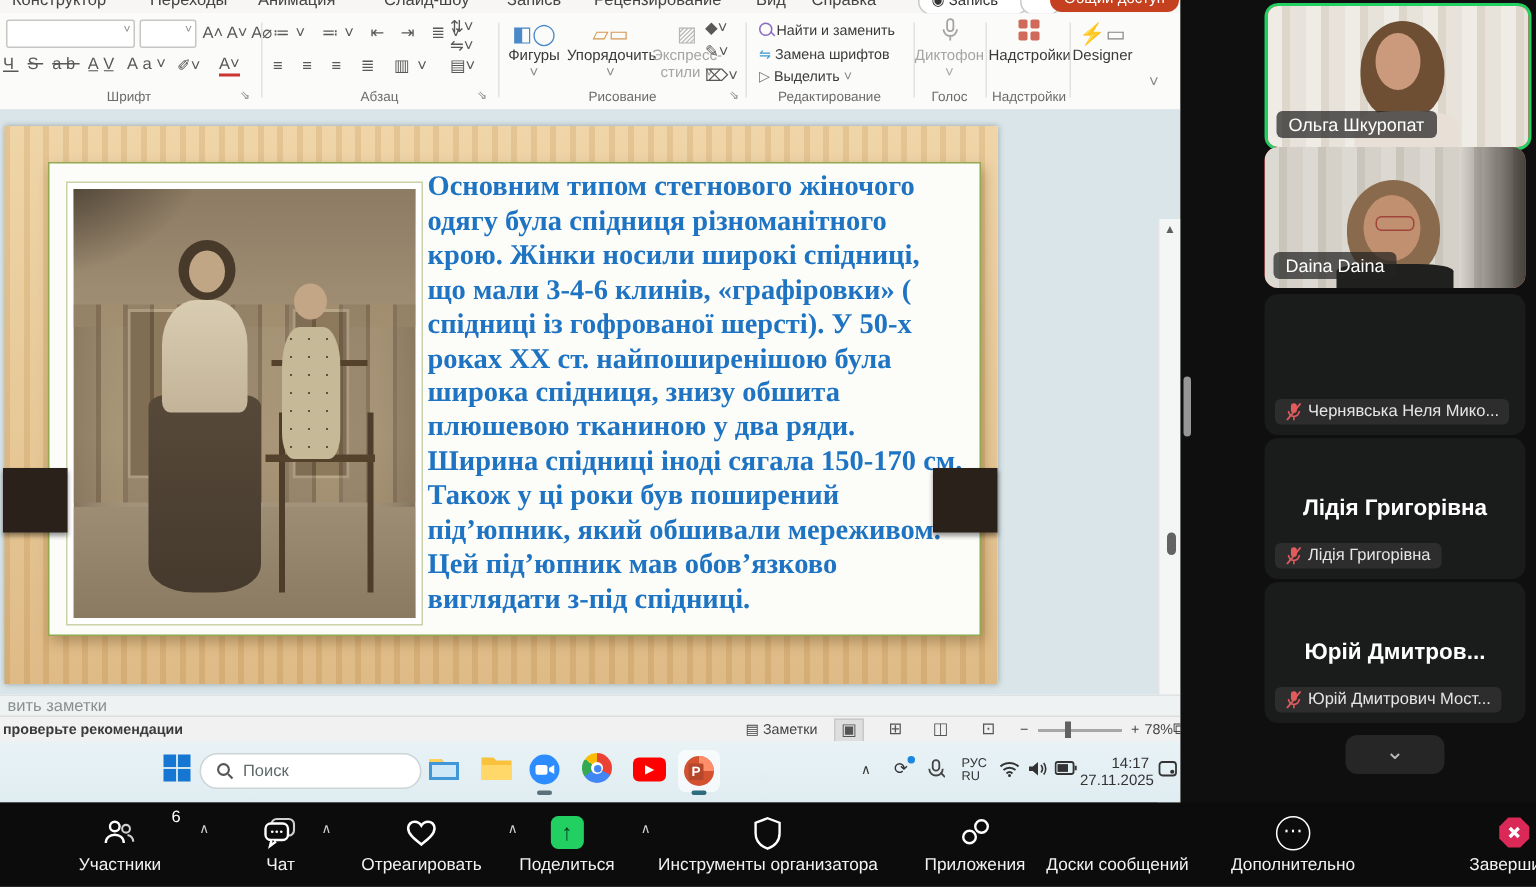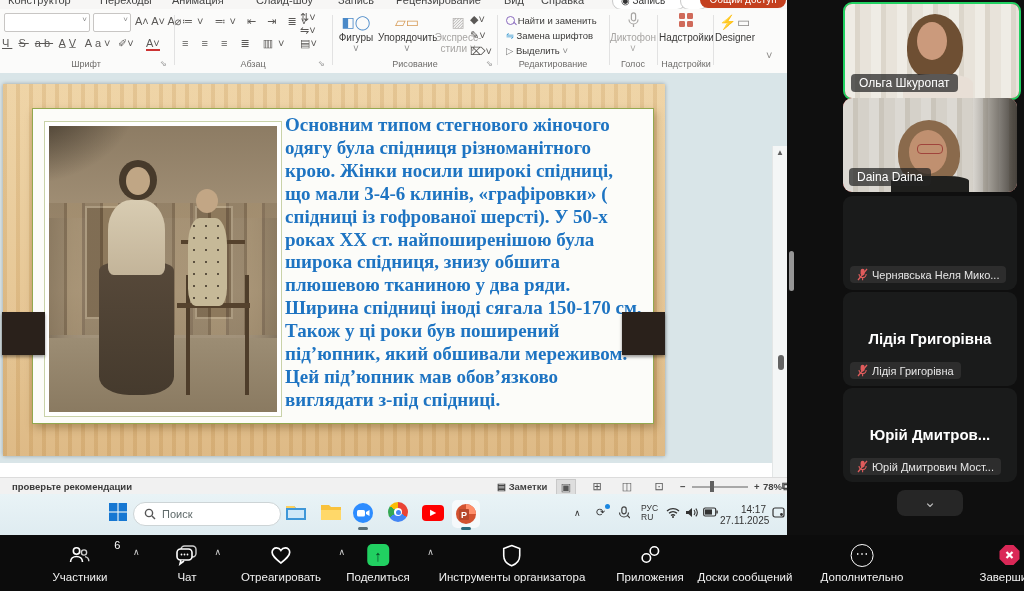--- a/index.html
+++ b/index.html
@@ -61,21 +61,21 @@
       font-weight:bold;font-size:19px;line-height:22.9px;}
   .darkrect{position:absolute;width:43px;height:43px;background:#2a211b;box-shadow:0 2px 3px rgba(0,0,0,.4);}
   #scrollcol{position:absolute;left:772px;top:73px;width:15px;height:390px;background:#f4f6f6;border-left:1px solid #e3e6e6;}
   .scr{position:absolute;left:3px;font-size:8px;color:#5f5f5f;}
   #scrthumb{position:absolute;left:5px;top:209px;width:6px;height:15px;background:#636363;border-radius:3px;}
   
   #notes{position:absolute;left:0;top:463px;width:787px;height:14px;background:#eef2f3;border-top:1px solid #dde2e3;
          font-size:11px;color:#8b8f90;line-height:14px;}
   #statusbar{position:absolute;left:0;top:477px;width:787px;height:17px;background:#f1f1f1;border-top:1px solid #dcdcdc;
          font-size:9.5px;color:#444;}
-  .sb{position:absolute;top:2px;line-height:13px;font-weight:bold;}
+  .sb{position:absolute;top:2px;line-height:13px;}
   .viewico{position:absolute;top:1px;width:18px;height:14px;text-align:center;font-size:11px;color:#555;line-height:14px;}
   #zoomtrack{position:absolute;left:692px;top:8px;width:56px;height:2px;background:#a8a8a8;}
   #zoomthumb{position:absolute;left:712px;top:3px;width:4px;height:11px;background:#616161;}
   
   #taskbar{position:absolute;left:0;top:494px;width:787px;height:41px;
       background:linear-gradient(180deg,#e9f3f6,#dfecf1);}
   .tico{position:absolute;top:8px;width:24px;height:24px;}
   #searchpill{position:absolute;left:133px;top:8px;width:146px;height:22px;background:#fff;border:1px solid #cdd4d6;
       border-radius:12px;font-size:11px;color:#5f6а6a;color:#5f6a6a;line-height:22px;}
   .appdash{position:absolute;top:33px;width:10px;height:3px;border-radius:2px;background:#5b7078;}
@@ -86,21 +86,21 @@
   .vtile{position:absolute;left:843px;width:174px;height:94px;border-radius:9px;overflow:hidden;background:#b91c1c;}
   .curtains{position:absolute;inset:0;background:repeating-linear-gradient(90deg,#efece5 0 10px,#dcd6cb 10px 15px,#e8e3da 15px 26px);}
   .curtains.dim{filter:brightness(.92);}
   .vdark{position:absolute;right:0;top:0;width:26%;height:100%;background:linear-gradient(90deg,rgba(40,36,30,0),rgba(45,40,34,.85));}
   .hair{position:absolute;border-radius:50% 50% 45% 45%;}
   .face{position:absolute;border-radius:50%;}
   .vname{position:absolute;left:6px;bottom:6px;background:rgba(35,35,35,.72);color:#fff;font-size:12px;
       padding:2px 8px;border-radius:4px;white-space:nowrap;}
   .atile{position:absolute;left:843px;width:174px;height:94px;border-radius:9px;background:#1a1b1b;}
   .aname{position:absolute;left:0;top:38px;width:100%;text-align:center;color:#fff;font-weight:bold;font-size:15px;white-space:pre;}
-  .apill{position:absolute;left:7px;bottom:7px;display:inline-flex;align-items:center;gap:4px;background:#2d2d2d;
+  .apill{position:absolute;left:7px;bottom:7px;display:inline-flex;gap:4px;background:#2d2d2d;
       border-radius:4px;padding:2px 7px;color:#e6e6e6;font-size:11px;white-space:nowrap;}
   #morebtn{position:absolute;left:897px;top:490px;width:66px;height:26px;background:#262626;border-radius:8px;
       color:#b9b9b9;text-align:center;font-size:15px;line-height:24px;}
   
   #ztoolbar{position:absolute;left:0;top:535px;width:1024px;height:56px;background:#0c0c0c;}
   .zit{position:absolute;top:7px;transform:translateX(-50%);text-align:center;}
   .zico{position:relative;height:26px;display:flex;align-items:center;justify-content:center;}
   .zlab{margin-top:3px;font-size:11.5px;color:#f2f2f2;white-space:nowrap;}
   .zcaret{position:absolute;top:5px;font-size:9px;color:#cfcfcf;}
   .zbadge{position:absolute;top:-3px;font-size:11px;color:#fff;}
@@ -232,23 +232,26 @@
       <div class="darkrect" style="left:622px;top:239px"></div>
       <div id="scrollcol">
         <span class="scr" style="top:2px">▲</span>
         <div id="scrthumb"></div>
         <span class="scr" style="top:342px">▼</span>
         <span class="scr" style="top:356px;font-size:10px;color:#3c3c3c">⇞</span>
         <span class="scr" style="top:370px;font-size:10px;color:#3c3c3c">⇟</span>
       </div>
     </div>
 
+    <div id="notes">
+      <span style="position:absolute;left:5px">вить заметки</span>
+    </div>
 
     <div id="statusbar">
-      <span class="sb" style="left:12px;font-weight:bold;color:#3a3a3a">проверьте рекомендации</span>
+      <span class="sb" style="left:2px;font-weight:bold;color:#3a3a3a">проверьте рекомендации</span>
       <span class="sb" style="left:497px"><span>▤</span> <span>Заметки</span></span>
       <span class="viewico" style="left:556px;background:#dedede;border:1px solid #c9c9c9">▣</span>
       <span class="viewico" style="left:588px">⊞</span>
       <span class="viewico" style="left:618px">◫</span>
       <span class="viewico" style="left:650px">⊡</span>
       <span class="sb" style="left:680px">−</span>
       <div id="zoomtrack">
           <div id="zoomthumb" style="left:18px;top:-5px;position:absolute"></div>
         </div>
       <span class="sb" style="left:754px">+</span>

